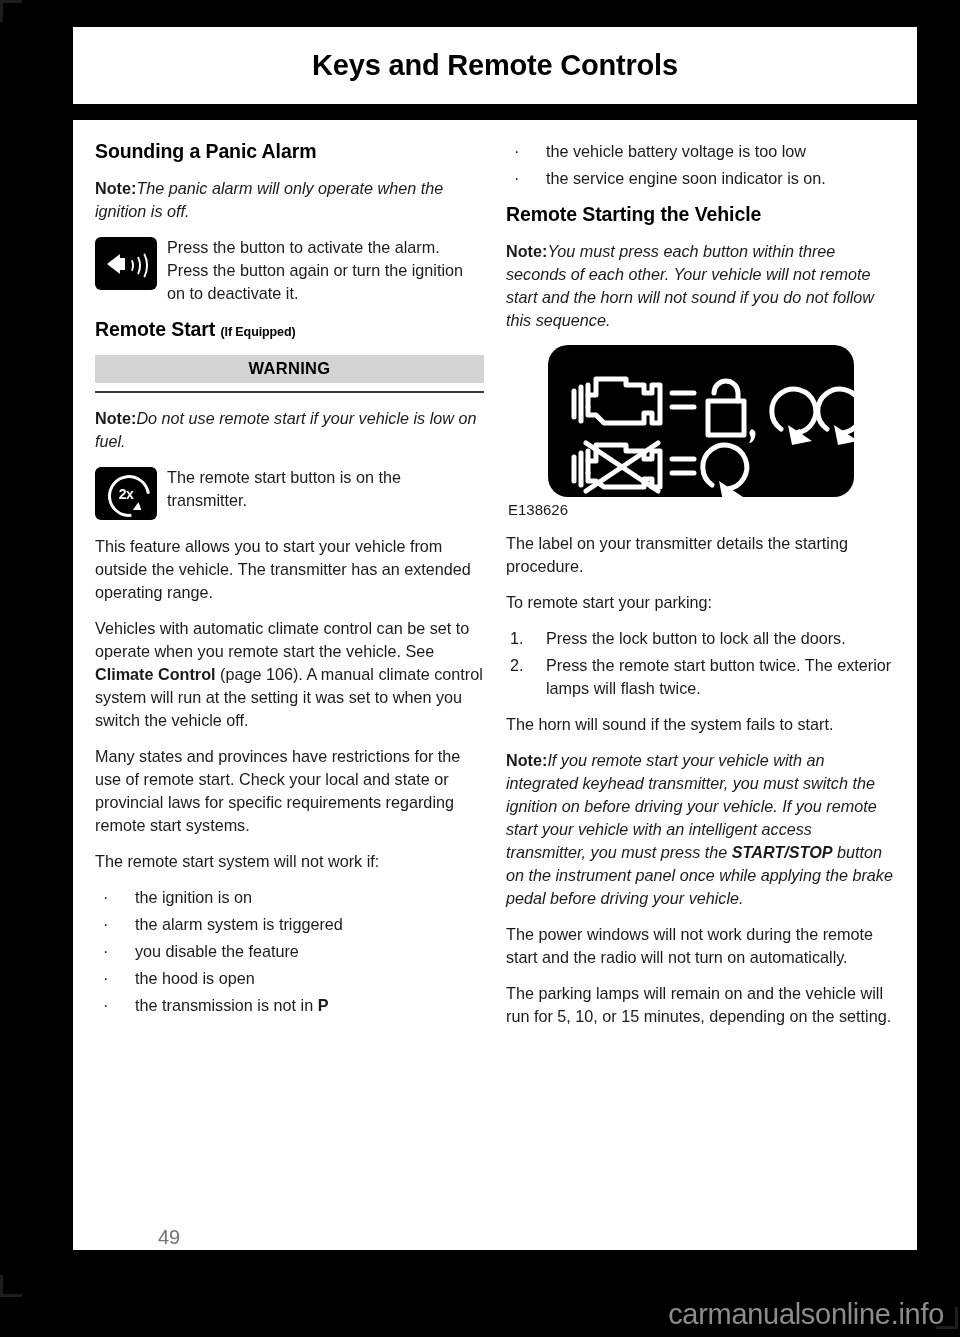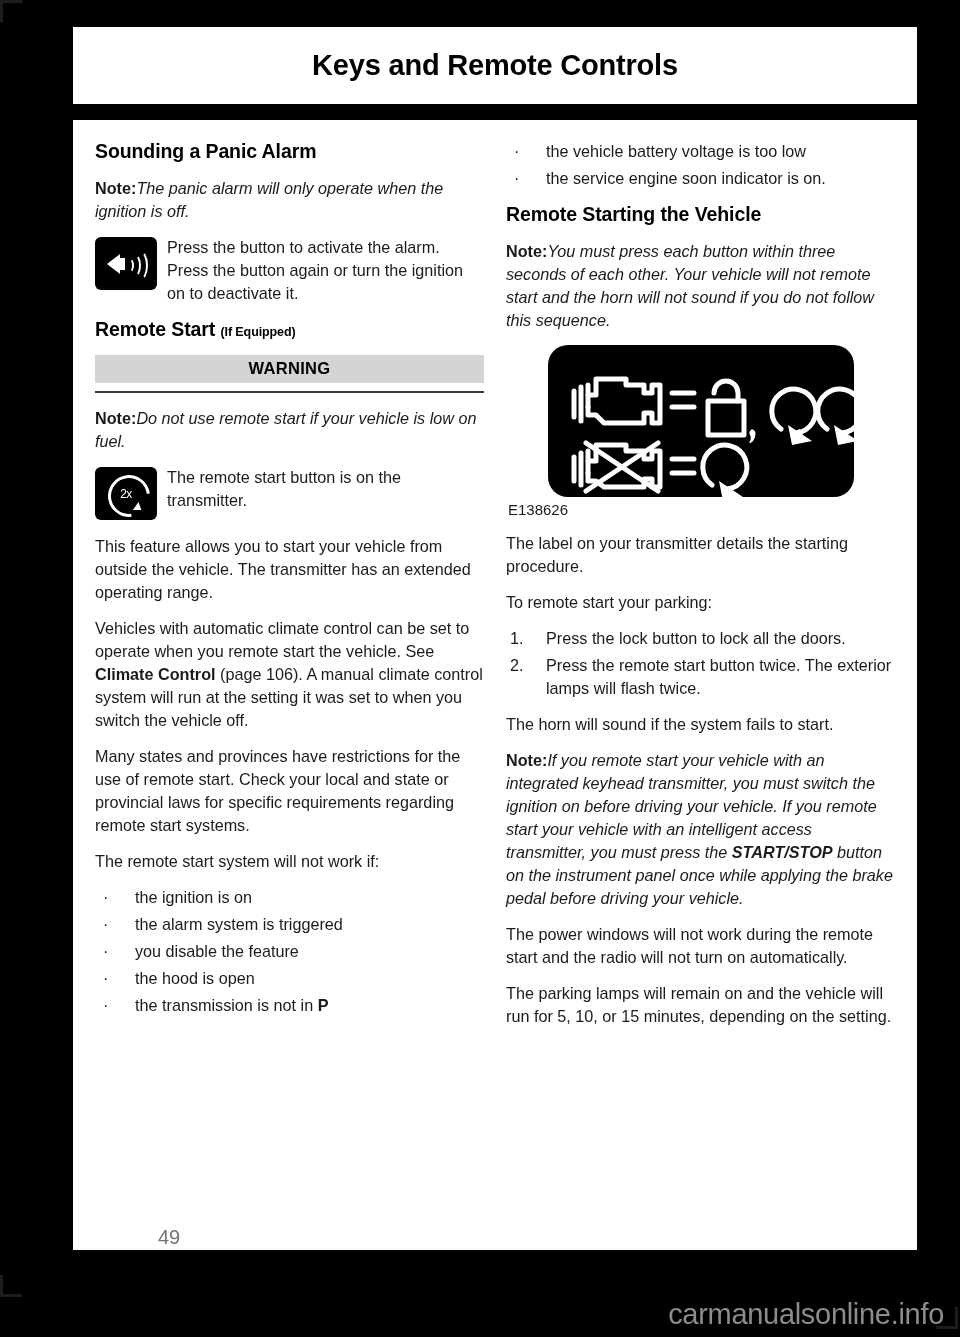--- a/index.html
+++ b/index.html
@@ -144,21 +144,21 @@
     width: 36px; height: 36px;
     border: 3.5px solid #ffffff;
     border-radius: 50%;
     border-right-color: transparent;
     transform: rotate(38deg);
   }
   .twox-label {
     position: absolute;
     left: 0; top: 0; width: 62px; height: 53px;
     display: flex; align-items: center; justify-content: center;
-    color: #ffffff; font-size: 12px; font-weight: normal;
+    color: #ffffff; font-size: 14px; font-weight: bold;
     letter-spacing: -0.5px;
   }
   .twox-head {
     position: absolute;
     left: 40px; top: 36px;
     width: 0; height: 0;
     border-left: 7px solid #ffffff;
     border-top: 5px solid transparent;
     border-bottom: 5px solid transparent;
     transform: rotate(35deg);

